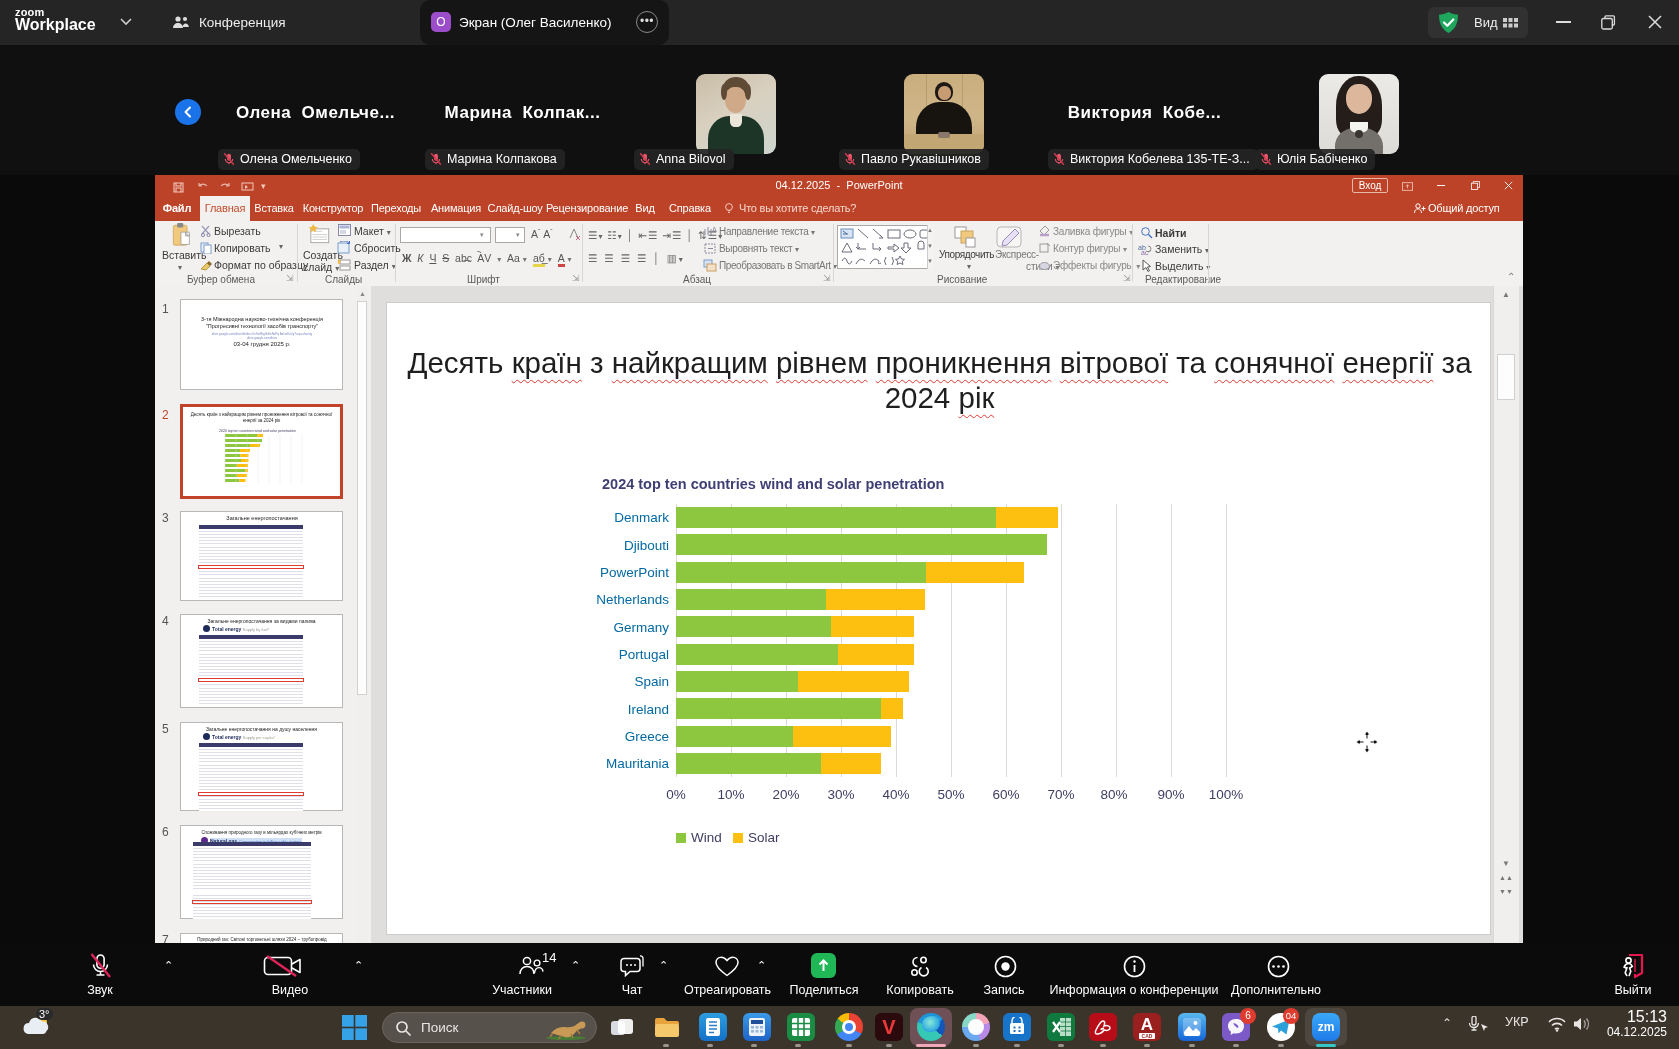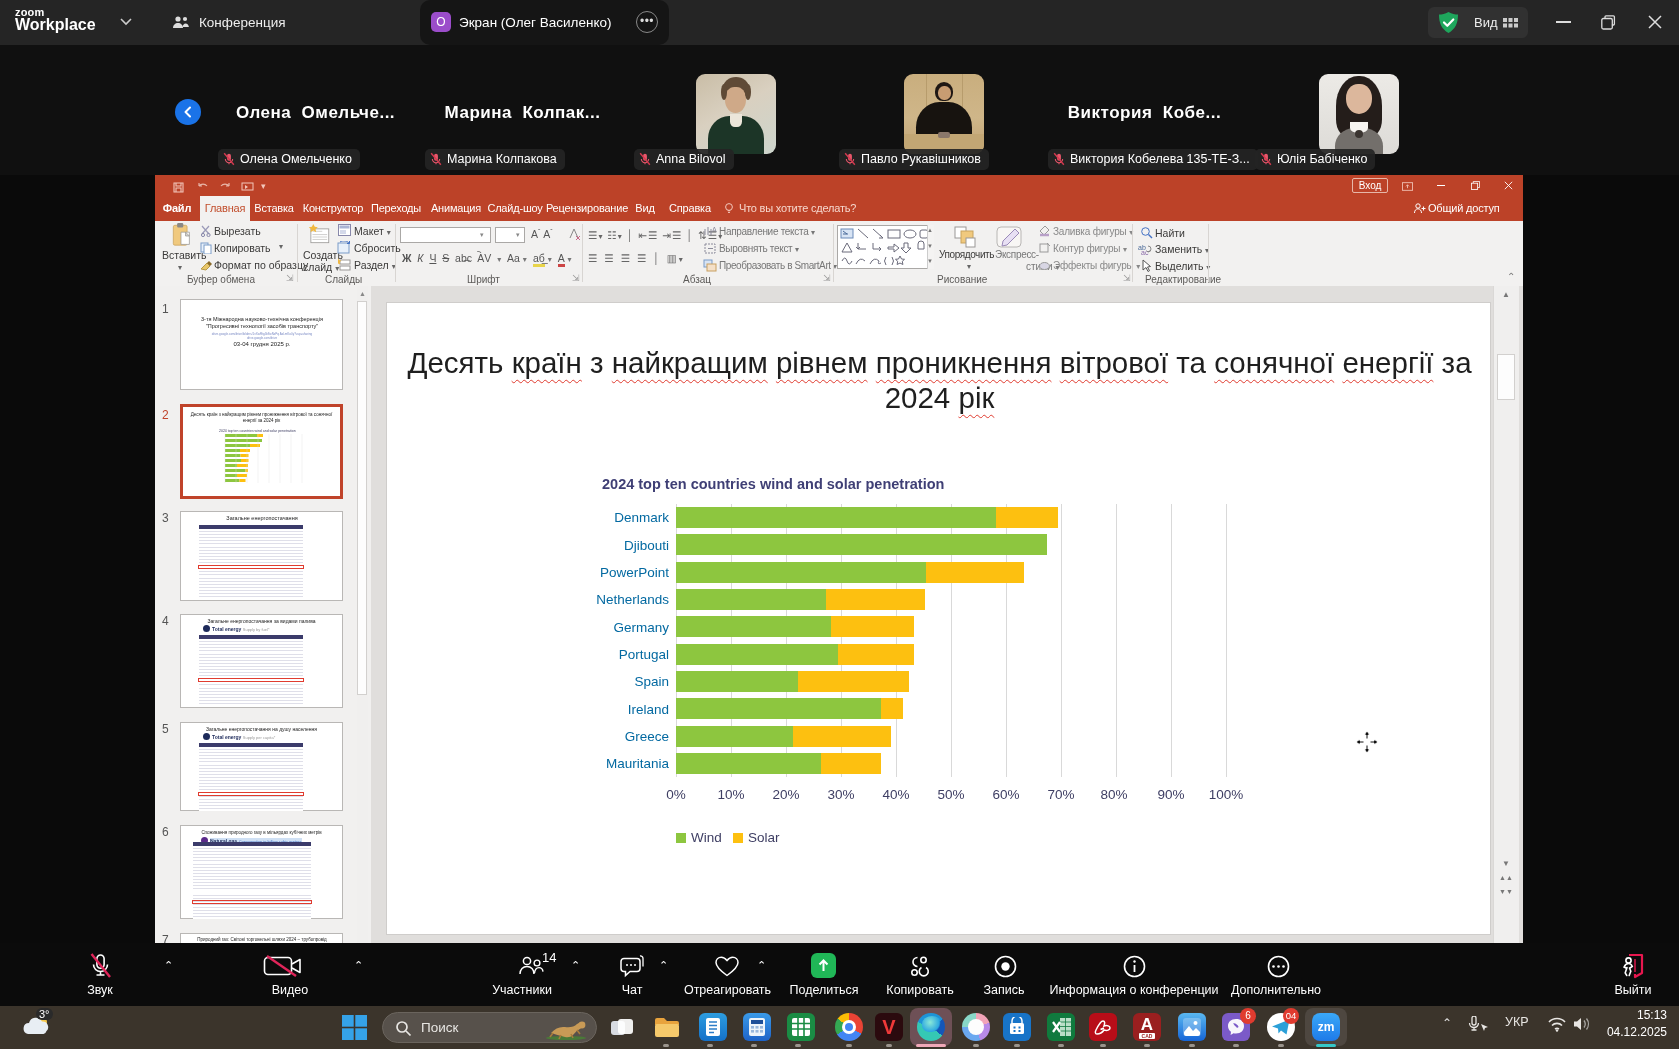--- a/index.html
+++ b/index.html
@@ -163,20 +163,21 @@
           <path d="M2 4 C4 1.5 8 1.5 10 4 M2 4 V1 M2 4 H5" stroke="#e8b5a8" stroke-width="1.2" fill="none"></path>
         </svg>
       <svg class="abs" style="left:64px;top:7px;" width="12" height="11" viewBox="0 0 12 11">
           <path d="M10 4 C8 1.5 4 1.5 2 4 M10 4 V1 M10 4 H7" stroke="#e8b5a8" stroke-width="1.2" fill="none"></path>
         </svg>
       <svg class="abs" style="left:86px;top:7px;" width="13" height="11" viewBox="0 0 13 11">
           <rect x="1" y="1" width="11" height="7" stroke="#f3c7bb" fill="none"></rect>
           <path d="M4 3 L7 5 L4 7 Z" fill="#f3c7bb"></path>
         </svg>
       <div class="abs" style="left:106px;top:6px;color:#f3c7bb;font-size:9px;">▾</div>
+      <div class="abs" style="left:0;top:4px;width:1368px;text-align:center;color:#fff;font-size:11px;">04.12.2025&nbsp; -&nbsp; PowerPoint</div>
       <div class="abs" style="left:1197px;top:3px;width:36px;height:15px;border:1px solid #e7b7a9;border-radius:2px;color:#fff;font-size:10px;text-align:center;line-height:14px;">Вход</div>
       <svg class="abs" style="left:1247px;top:7px;" width="11" height="9" viewBox="0 0 13 10">
           <rect x="0.5" y="0.5" width="12" height="9" stroke="#f3c7bb" fill="none"></rect>
           <path d="M6.5 7 L6.5 3 M4.8 4.8 L6.5 3 L8.2 4.8" stroke="#f3c7bb" fill="none"></path>
         </svg>
       <div class="abs" style="left:1282px;top:10px;width:8px;height:1.2px;background:#fff;"></div>
       <svg class="abs" style="left:1316px;top:6px;" width="9" height="9" viewBox="0 0 11 11">
           <rect x="0.5" y="2.7" width="7.6" height="7.6" stroke="#fff" stroke-width="1" fill="none"></rect>
           <path d="M2.8 2.5 V0.5 H10.5 V8 H8.6" stroke="#fff" stroke-width="1" fill="none"></path>
         </svg>
@@ -357,21 +358,21 @@
         </svg>
       <div class="rtxt" style="left:898px;top:39px;color:#888;font-size:10px;letter-spacing:-0.2px;">Эффекты фигуры <span style="font-size:8px;">▾</span></div>
       <div class="rlbl" style="left:782px;top:53px;">Рисование</div>
       <div class="rlbl" style="left:968px;top:52px;color:#999;font-size:9px;">⇲</div>
       <div class="rdiv" style="left:977px;"></div>
 
       <svg class="abs" style="left:985px;top:5px;" width="13" height="13" viewBox="0 0 13 13">
           <circle cx="5.5" cy="5.5" r="3.8" stroke="#4472c4" fill="none"></circle>
           <path d="M8.5 8.5 l3.5 3.5" stroke="#4472c4" stroke-width="1.4"></path>
         </svg>
-      <div class="rtxt" style="left:1000px;top:6px;">Найти</div>
+      <div class="rtxt" style="left:1000px;top:6px;font-weight:bold;">Найти</div>
       <svg class="abs" style="left:983px;top:22px;" width="15" height="13" viewBox="0 0 15 13">
           <text x="0" y="7" font-size="7" fill="#4a6a98">ab</text>
           <text x="3" y="12" font-size="7" fill="#8a6aa8">ac</text>
           <path d="M10 3 a3 3 0 0 1 0 6 M10 9 l-1.5-1.5 M10 9 l1.5-1.5" stroke="#888" fill="none"></path>
         </svg>
       <div class="rtxt" style="left:1000px;top:22px;">Заменить <span style="font-size:8px;color:#666;">▾</span></div>
       <svg class="abs" style="left:986px;top:38px;" width="11" height="13" viewBox="0 0 11 13">
           <path d="M2 1 L2 11 L5 8.5 L7 12.5 L8.5 11.7 L6.5 8 L9.5 7.5 Z" fill="#fff" stroke="#555"></path>
         </svg>
       <div class="rtxt" style="left:1000px;top:39px;">Выделить <span style="font-size:8px;color:#666;">▾</span></div>
@@ -752,21 +753,21 @@
     </svg>
   <div class="abs" style="left:1505px;top:9px;color:#e8e6e3;font-size:12.5px;">УКР</div>
   <svg class="abs" style="left:1547px;top:10px;" width="20" height="16" viewBox="0 0 20 16">
       <path d="M2 6 a11 11 0 0 1 16 0 M5 9.5 a7 7 0 0 1 10 0 M8 13 a3.5 3.5 0 0 1 4 0" stroke="#e8e6e3" stroke-width="1.6" fill="none"></path>
       <circle cx="10" cy="14.5" r="1.2" fill="#e8e6e3"></circle>
     </svg>
   <svg class="abs" style="left:1572px;top:10px;" width="20" height="16" viewBox="0 0 20 16">
       <path d="M2 5.5 h3 l4-3.5 v12 l-4-3.5 h-3 z" fill="#e8e6e3"></path>
       <path d="M12 4.5 a6 6 0 0 1 0 7 M14.5 2.5 a9 9 0 0 1 0 11" stroke="#a8a6a3" stroke-width="1.3" fill="none"></path>
     </svg>
-  <div class="abs" style="left:1607px;top:2px;width:60px;text-align:right;color:#fff;font-size:12px;">15:13</div>
+  <div class="abs" style="left:1607px;top:2px;width:60px;text-align:right;color:#fff;font-size:16px;">15:13</div>
   <div class="abs" style="left:1590px;top:19px;width:77px;text-align:right;color:#fff;font-size:12px;">04.12.2025</div>
   <div class="trun" style="left:663px;width:6px;"></div>
   <div class="trun" style="left:707px;width:6px;"></div>
   <div class="trun" style="left:751px;width:6px;"></div>
   <div class="trun" style="left:795px;width:6px;"></div>
   <div class="trun" style="left:846px;width:6px;"></div>
   <div class="trun" style="left:886px;width:6px;"></div>
   <div class="trun" style="left:916px;width:30px;background:#f0a8b8;"></div>
   <div class="trun" style="left:973px;width:6px;"></div>
   <div class="trun" style="left:1014px;width:6px;"></div>

